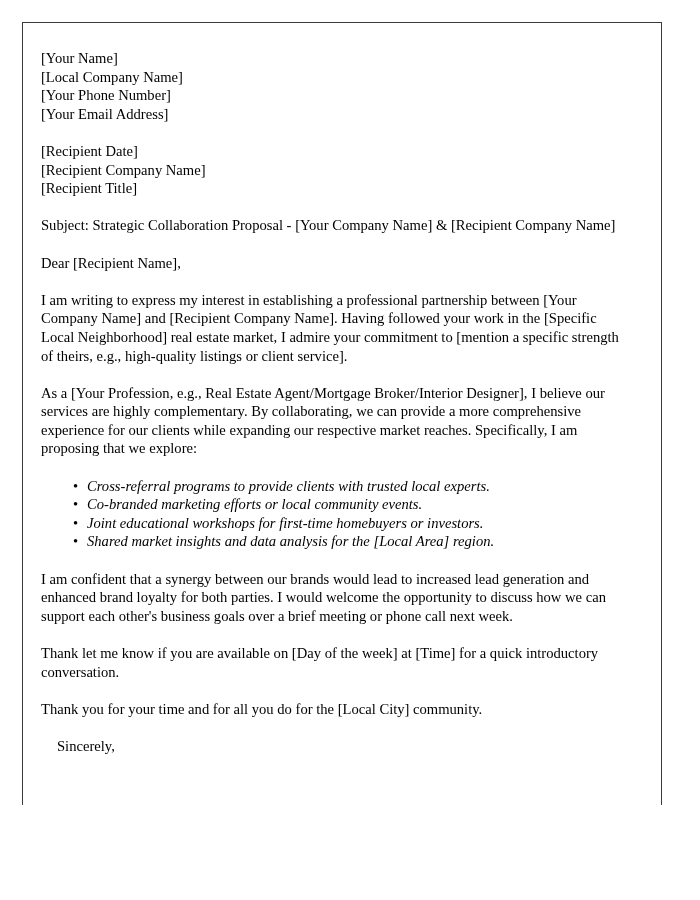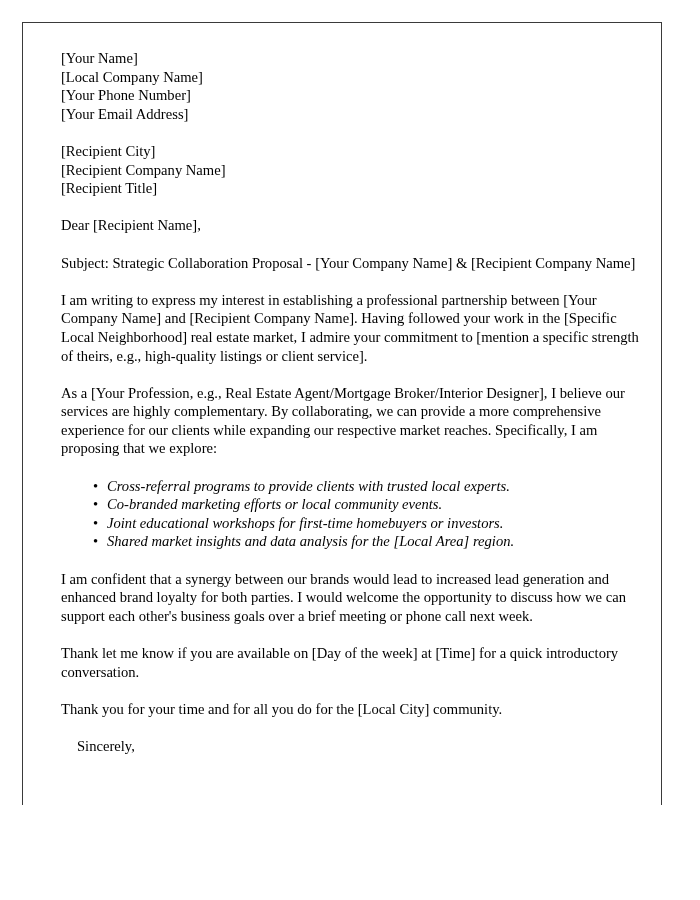--- a/index.html
+++ b/index.html
@@ -26,21 +26,21 @@
     box-sizing: border-box;
     border-left: 1.3px solid #3a3a3a;
     border-top: 1.3px solid #3a3a3a;
     border-right: 1.3px solid #3a3a3a;
     border-bottom: none;
     background: #ffffff;
   }
 
   .page-body {
     position: absolute;
-    left: 38px;
+    left: 18px;
     top: 26px;
     width: 592px;
     font-size: 14.6px;
     line-height: 18.6px;
     text-align: left;
   }
 
   .addr-block {
     margin: 0 0 18.6px 0;
   }
@@ -82,28 +82,28 @@
   <div class="page-body">
 
     <div class="addr-block">
       <span class="addr-line">[Your Name]</span>
       <span class="addr-line">[Local Company Name]</span>
       <span class="addr-line">[Your Phone Number]</span>
       <span class="addr-line">[Your Email Address]</span>
     </div>
 
     <div class="addr-block">
-      <span class="addr-line">[Recipient City]</span>
+      <span class="addr-line">[Recipient Date]</span>
       <span class="addr-line">[Recipient Company Name]</span>
       <span class="addr-line">[Recipient Title]</span>
     </div>
 
+    <p class="para">Subject: Strategic Collaboration Proposal - [Your Company Name] &amp; [Recipient Company Name]</p>
+
     <p class="para">Dear [Recipient Name],</p>
-
-    <p class="para">Subject: Strategic Collaboration Proposal - [Your Company Name] &amp; [Recipient Company Name]</p>
 
     <p class="para">I am writing to express my interest in establishing a professional partnership between [Your Company Name] and [Recipient Company Name]. Having followed your work in the [Specific Local Neighborhood] real estate market, I admire your commitment to [mention a specific strength of theirs, e.g., high-quality listings or client service].</p>
 
     <p class="para">As a [Your Profession, e.g., Real Estate Agent/Mortgage Broker/Interior Designer], I believe our services are highly complementary. By collaborating, we can provide a more comprehensive experience for our clients while expanding our respective market reaches. Specifically, I am proposing that we explore:</p>
 
     <ul class="bullet-list">
       <li>
         <span class="dot">•</span>
         <span class="bullet-text">Cross-referral programs to provide clients with trusted local experts.</span>
       </li>

